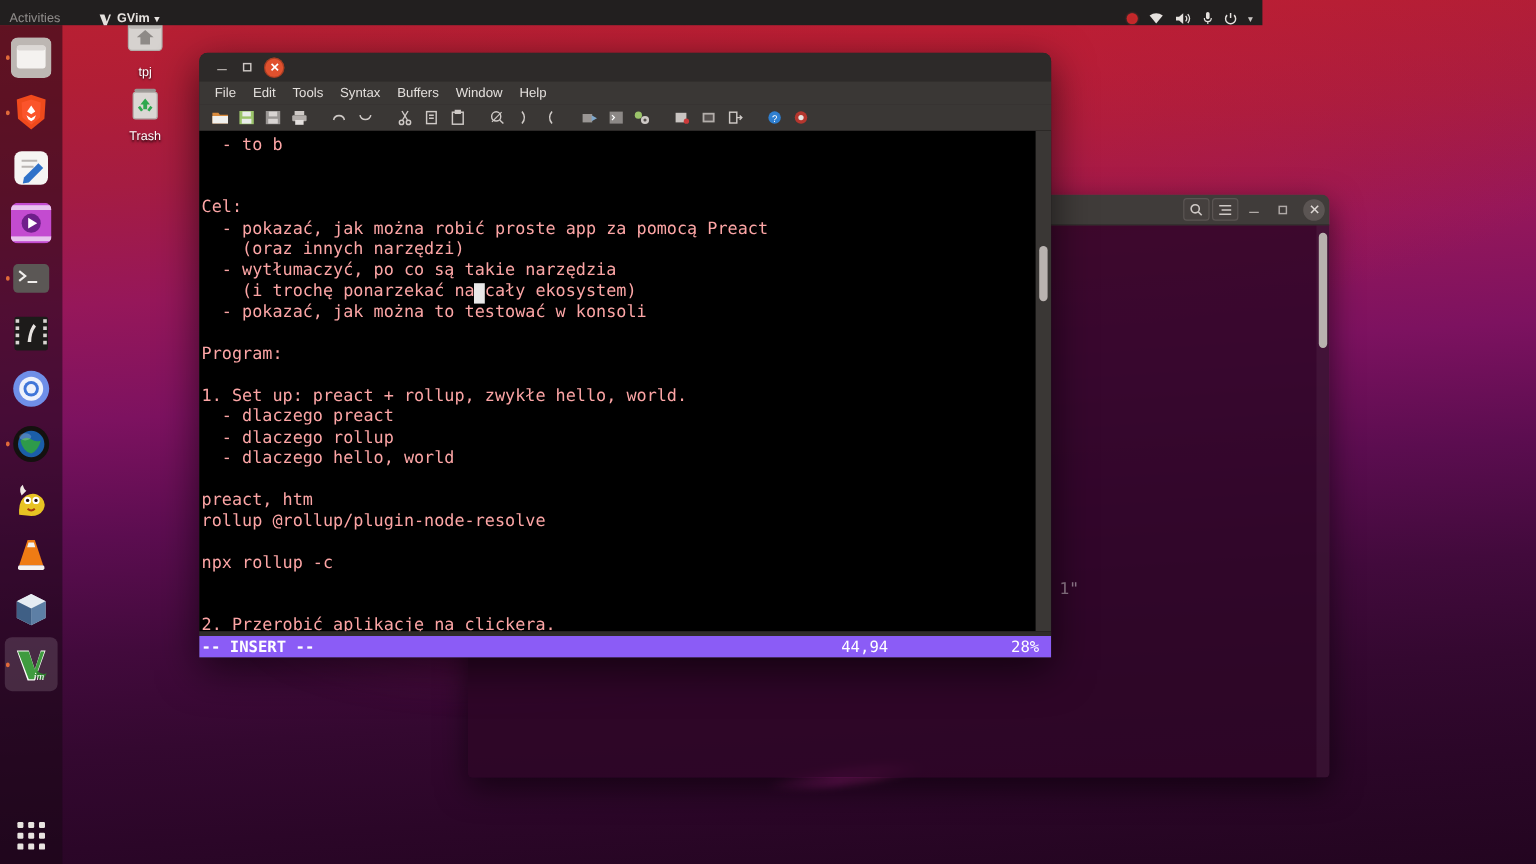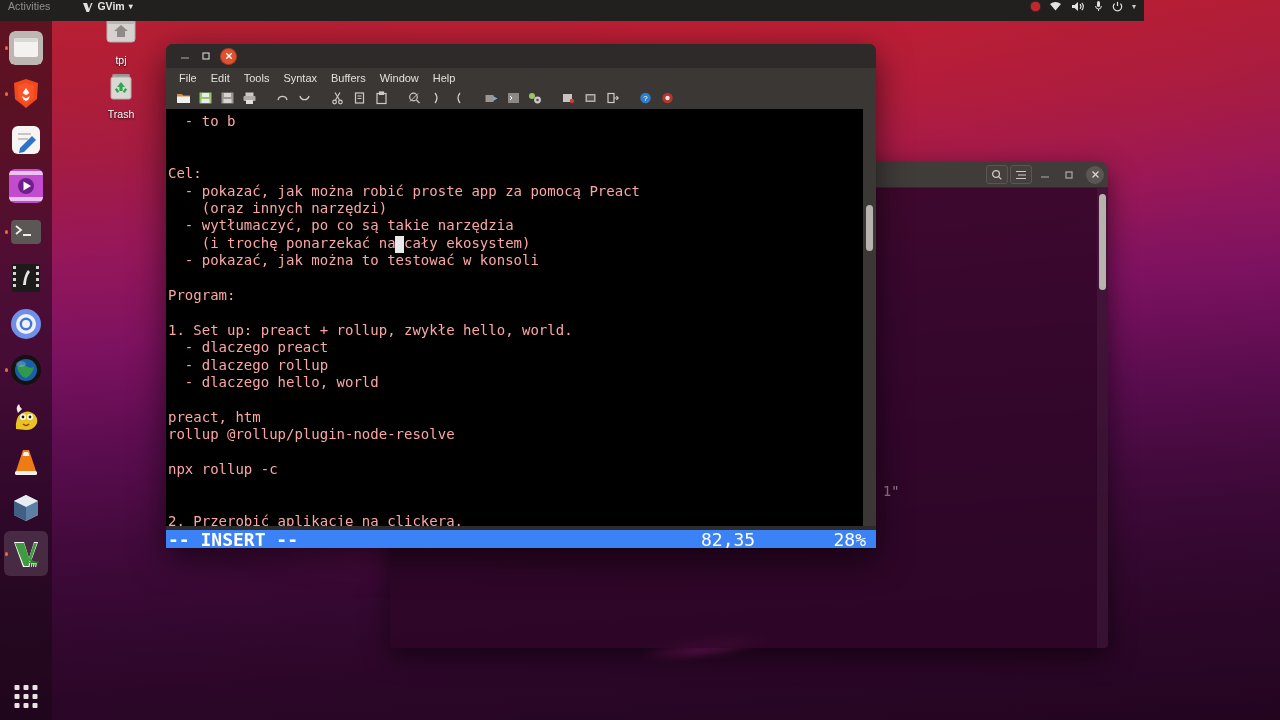--- a/index.html
+++ b/index.html
@@ -34,23 +34,23 @@
     transform:rotate(-7deg);
   }
   #wp-glow2{
     position:absolute; left:200px; top:470px; width:420px; height:120px;
     background:radial-gradient(ellipse at center, rgba(160,20,110,.25), rgba(0,0,0,0) 70%);
     filter:blur(8px);
   }
 
   
   #topbar{
-    position:absolute; left:0; top:0; width:1144px; height:21px;
+    position:absolute; left:0; top:0; width:1052px; height:21px;
     background:#221f1f; color:#e8e4e1; font-size:10.5px;
-    display:flex; align-items:flex-start; z-index:70;
+    display:flex; align-items:flex-end; z-index:70;
   }
   #topbar .activities{ margin-left:8px; opacity:.55; letter-spacing:.1px; }
   #topbar .appmenu{ margin-left:32px; display:flex; align-items:center; gap:4px; font-weight:700; }
   #topbar .appmenu .gv{
     display:inline-block; width:11px; height:11px; position:relative; top:1px;
   }
   #topbar .spacer{ flex:1; }
   #topbar .tray{ display:flex; align-items:center; gap:9px; margin-right:8px; }
   .rec-dot{ width:9px; height:9px; border-radius:50%; background:#c0282b;
             box-shadow:0 0 3px rgba(220,40,40,.8) inset, 0 0 2px rgba(255,80,80,.6); }
@@ -162,22 +162,22 @@
   }
   #gvim-scroll{
     position:absolute; right:0; top:0; width:13px; height:417px; background:#3a3735;
   }
   #gvim-scroll .thumb{
     position:absolute; left:3px; top:96px; width:7px; height:46px;
     background:#b9b3b0; border-radius:4px;
   }
   #gvim-status{
     position:absolute; left:0; bottom:0; width:710px; height:18px;
-    background:#3b82f6; color:#fff;
-    font-family:"DejaVu Sans Mono", monospace; font-size:18px;
+    background:#8b5cf6; color:#fff;
+    font-family:"DejaVu Sans Mono", monospace; font-size:13px;
     display:flex; align-items:center;
   }
   #gvim-status .mode{ font-weight:700; padding-left:2px; }
   #gvim-status .pos{ position:absolute; left:535px; }
   #gvim-status .pct{ position:absolute; left:700px; transform:translateX(-100%); }
   .vcursor{
     position:absolute; left:229px; top:127px; width:9px; height:17px;
     background:#e8e8e8; mix-blend-mode:difference;
   }
 </style>
@@ -449,21 +449,21 @@
 
 2. Przerobić aplikację na clickera.</pre>
     <div class="vcursor"></div>
     <div id="gvim-scroll">
       <div class="thumb"></div>
     </div>
   </div>
 
   <div id="gvim-status">
     <span class="mode">-- INSERT --</span>
-    <span class="pos">82,35</span>
+    <span class="pos">44,94</span>
     <span class="pct">28%</span>
   </div>
 </div>
 
 <div id="dock">
 
   <div class="dock-item">
     <span class="runbar"></span>
     <span class="ico">
       <svg width="34" height="34" viewBox="0 0 34 34">

